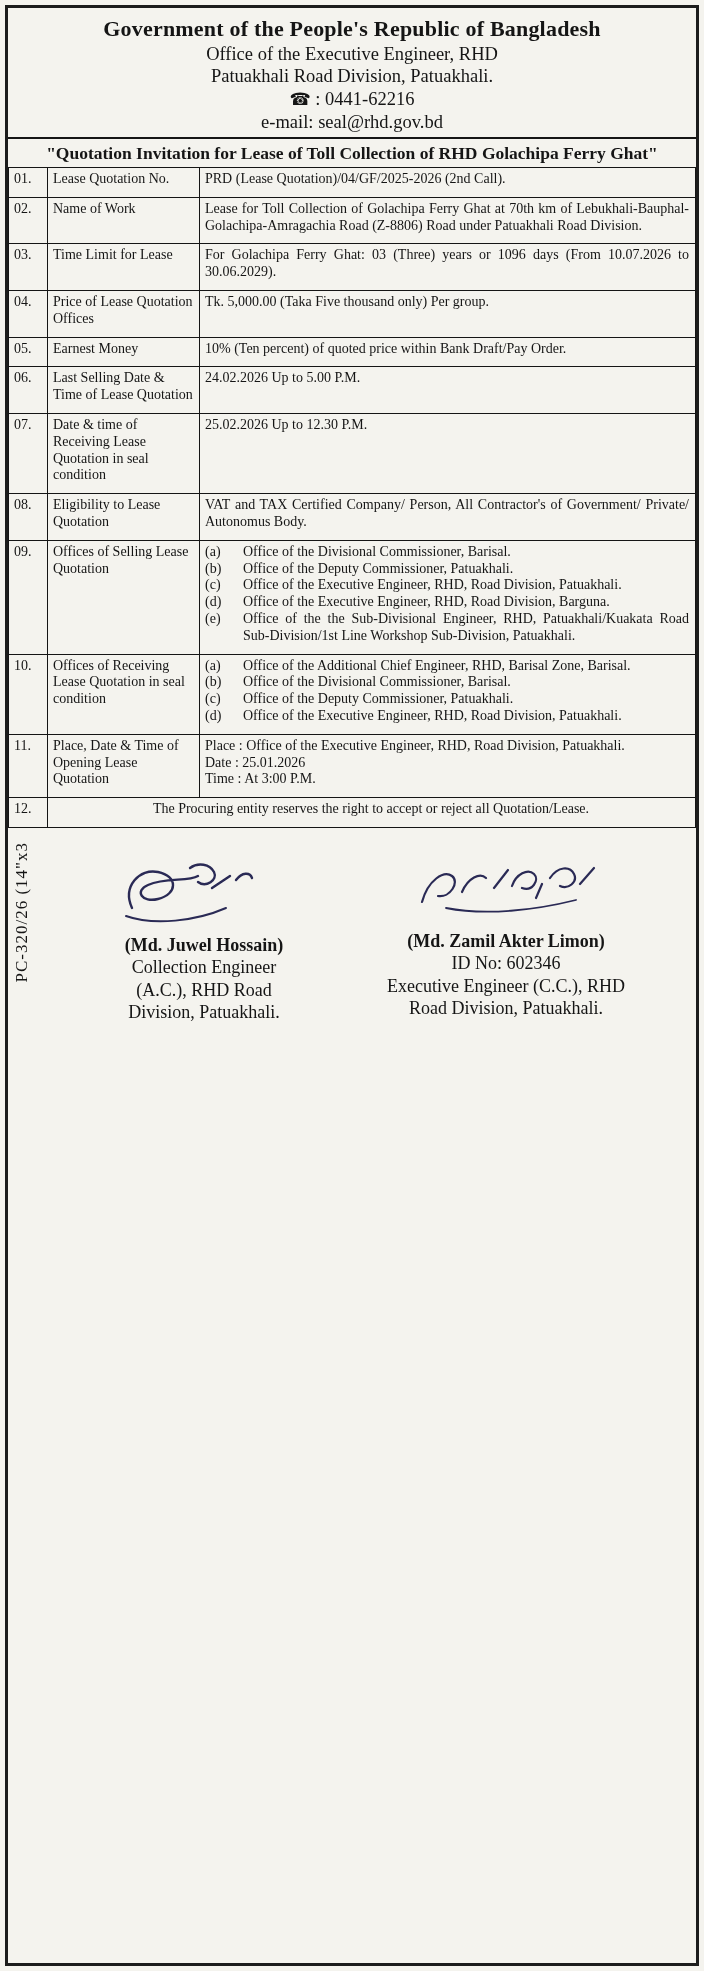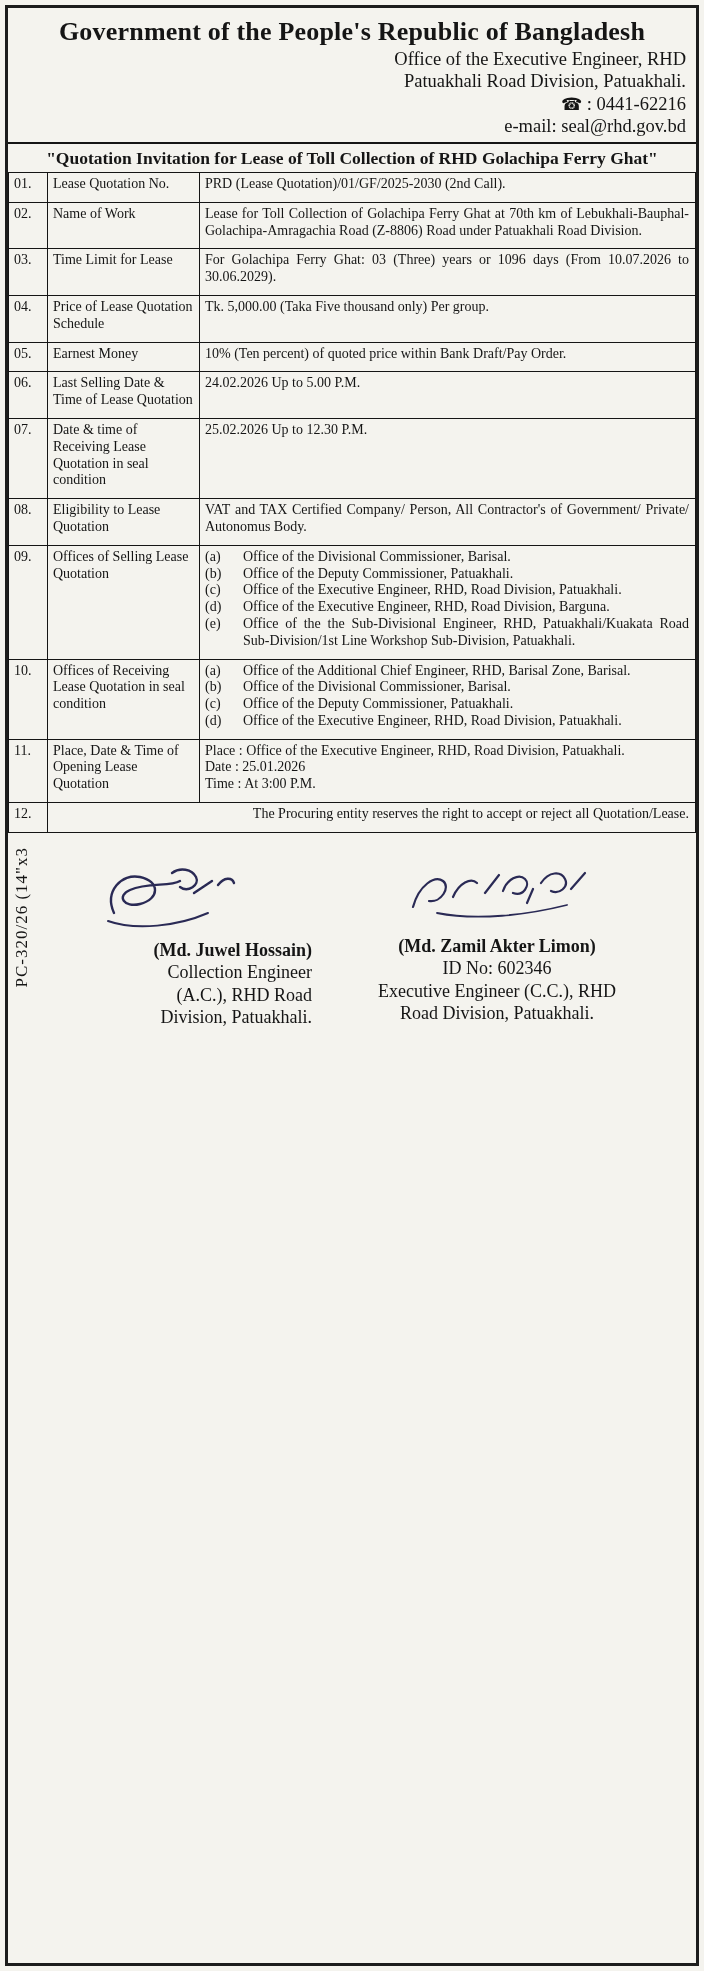--- a/index.html
+++ b/index.html
@@ -22,22 +22,22 @@
     overflow:hidden;
   }
   .frame{
     border:3px solid var(--frame);
     height:100%;
     overflow:hidden;
     position:relative;
   }
   
   .hdr{text-align:center;padding:8px 10px 4px;line-height:1.22;}
-  .hdr-govt{font-size:26px;font-weight:bold;letter-spacing:.2px;}
-  .hdr-line{font-size:18.5px;text-align:right;}
+  .hdr-govt{font-size:22px;font-weight:bold;letter-spacing:.2px;}
+  .hdr-line{font-size:18.5px;}
   .phone-ico{font-family:"DejaVu Sans",sans-serif;font-size:17px;}
   
   .notice-title{
     border-top:2px solid var(--ink);
     text-align:center;
     font-weight:bold;
     font-size:17.5px;
     padding:4px 2px 3px;
     line-height:1.2;
   }
@@ -50,21 +50,21 @@
   }
   td{
     border:1.5px solid var(--ink);
     vertical-align:top;
     padding:3px 6px 9px 5px;
     line-height:1.2;
   }
   td.col-no{width:39px;padding-right:2px;}
   td.col-label{width:152px;}
   td.col-value{text-align:justify;}
-  td.col-span{text-align:right;margin-top:40px;}
+  td.col-span{text-align:center;margin-top:40px;}
   .list-item{display:flex;}
   .list-item .marker{flex:0 0 38px;}
   .list-item .item-text{flex:1;text-align:justify;}
   .value-line{text-align:left;}
   
   .sig-section{
     position:relative;
     display:flex;
     align-items:flex-start;
     padding:30px 14px 0 52px;
@@ -73,21 +73,21 @@
     position:absolute;
     left:4px;top:14px;
     writing-mode:vertical-rl;
     transform:rotate(180deg);
     font-size:17px;
     letter-spacing:1px;
     white-space:nowrap;
     color:var(--ink);
   }
   .sig-col{line-height:1.25;font-size:18px;}
-  .sig-left{width:252px;text-align:right;}
+  .sig-left{width:252px;margin-left:18px;text-align:center;}
   .sig-right{flex:1;text-align:center;}
   .sig-name{font-weight:bold;}
   .sig-svg{display:block;color:var(--sig-ink);}
   .sig-left .sig-svg{margin:0 0 4px 14px;}
   .sig-right .sig-svg{margin:0 auto 10px;}
 </style>
 </head>
 <body>
 
 <div class="page">
@@ -101,35 +101,35 @@
       <div class="hdr-line">e-mail: seal@rhd.gov.bd</div>
     </header>
 
     <div class="notice-title">"Quotation Invitation for Lease of Toll Collection of RHD Golachipa Ferry Ghat"</div>
 
     <table class="quote-table">
       <tbody>
           <tr>
             <td class="col-no">01.</td>
             <td class="col-label">Lease Quotation No.</td>
-            <td class="col-value">PRD (Lease Quotation)/01/GF/2025-2030 (2nd Call).</td>
+            <td class="col-value">PRD (Lease Quotation)/04/GF/2025-2026 (2nd Call).</td>
           </tr>
           <tr>
             <td class="col-no">02.</td>
             <td class="col-label">Name of Work</td>
             <td class="col-value">Lease for Toll Collection of Golachipa Ferry Ghat at 70th km of Lebukhali-Bauphal-Golachipa-Amragachia Road (Z-8806) Road under Patuakhali Road Division.</td>
           </tr>
           <tr>
             <td class="col-no">03.</td>
             <td class="col-label">Time Limit for Lease</td>
             <td class="col-value">For Golachipa Ferry Ghat: 03 (Three) years or 1096 days (From 10.07.2026 to 30.06.2029).</td>
           </tr>
           <tr>
             <td class="col-no">04.</td>
-            <td class="col-label">Price of Lease Quotation Schedule</td>
+            <td class="col-label">Price of Lease Quotation Offices</td>
             <td class="col-value">Tk. 5,000.00 (Taka Five thousand only) Per group.</td>
           </tr>
           <tr>
             <td class="col-no">05.</td>
             <td class="col-label">Earnest Money</td>
             <td class="col-value">10% (Ten percent) of quoted price within Bank Draft/Pay Order.</td>
           </tr>
           <tr>
             <td class="col-no">06.</td>
             <td class="col-label">Last Selling Date &amp; Time of Lease Quotation</td>

